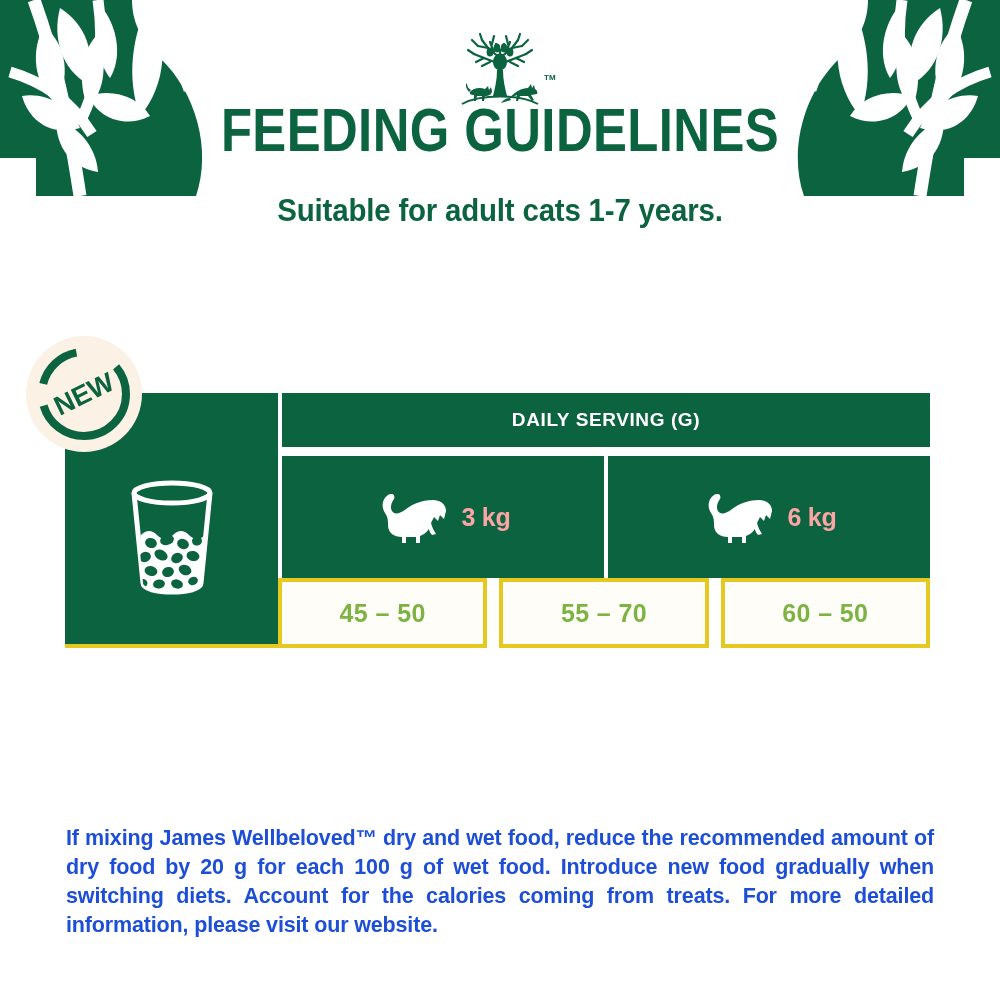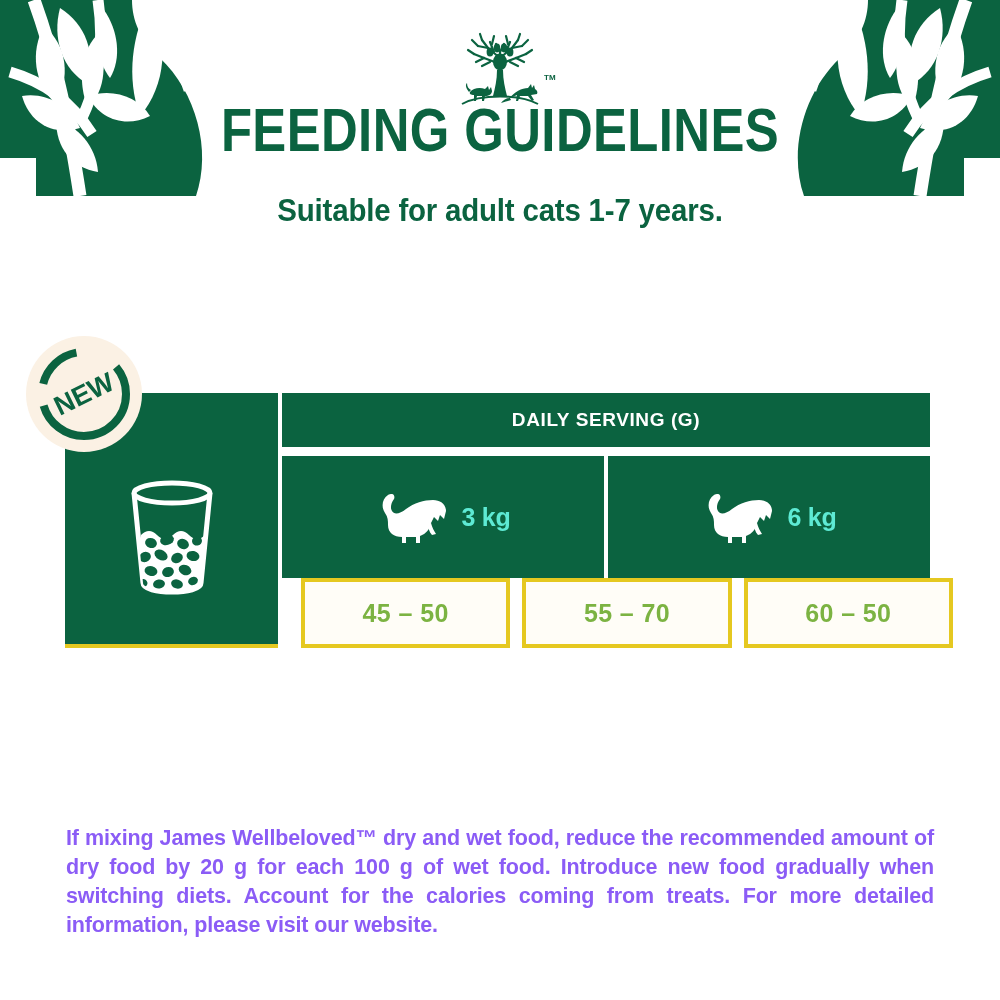--- a/index.html
+++ b/index.html
@@ -162,33 +162,32 @@
     border-left: 4px solid #ffffff;
     box-sizing: border-box;
     display: flex;
     align-items: center;
     justify-content: center;
     gap: 10px;
   }
   .cat-icon { width: 76px; height: 56px; flex: none; }
   .cat-icon svg { display: block; width: 100%; height: 100%; }
   .weight-label {
-    color: #5eead4;
+    color: #fca5a5;
     font-weight: 700;
     font-size: 25px;
     letter-spacing: -0.3px;
   }
 
   .t-values {
     position: absolute;
     left: 0; top: 185px;
     width: 652px; height: 70px;
     display: flex;
     gap: 12px;
-    padding-left: 23px;
   }
   .value-cell {
     flex: 1 1 0;
     background: #fffdf7;
     border: 4px solid #e5c820;
     box-sizing: border-box;
     display: flex;
     align-items: center;
     justify-content: center;
     color: #7cb342;
@@ -196,21 +195,21 @@
     font-size: 25px;
     letter-spacing: 0.4px;
   }
 
   
   .footer-note {
     position: absolute;
     left: 66px;
     top: 824px;
     width: 868px;
-    color: #8b5cf6;
+    color: #1d4ed8;
     font-weight: 700;
     font-size: 21.5px;
     line-height: 29px;
     text-align: justify;
     letter-spacing: -0.15px;
     hyphens: manual;
   }
 </style>
 </head>
 <body>

